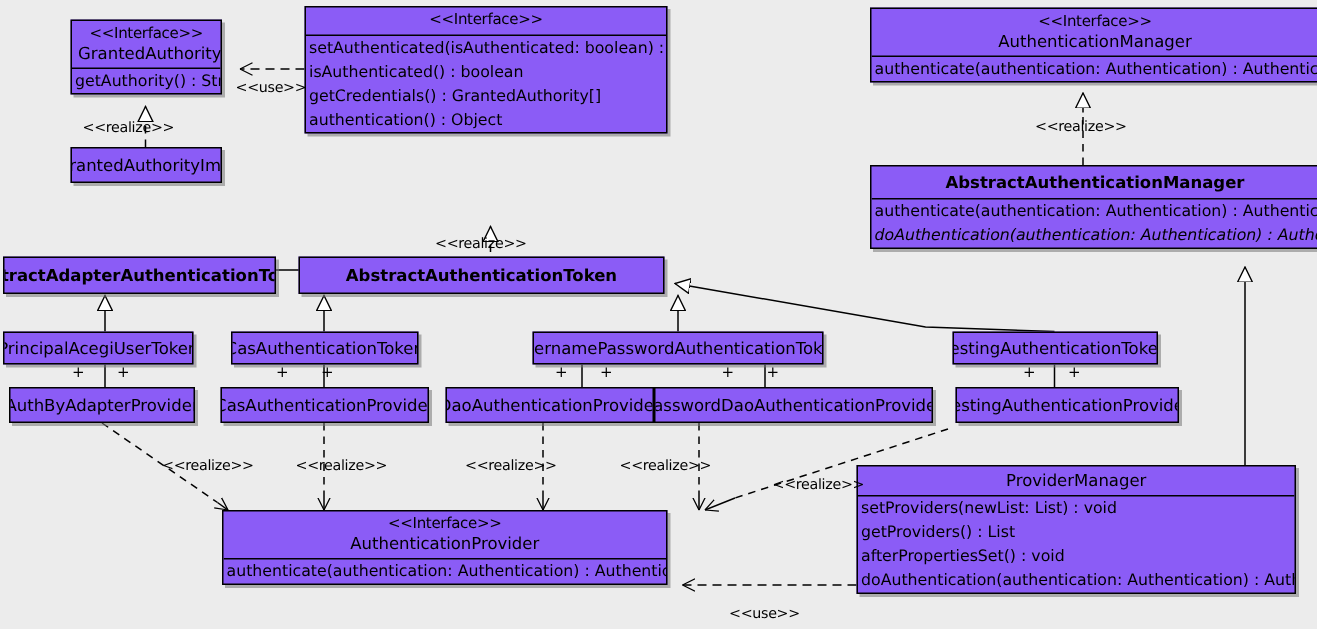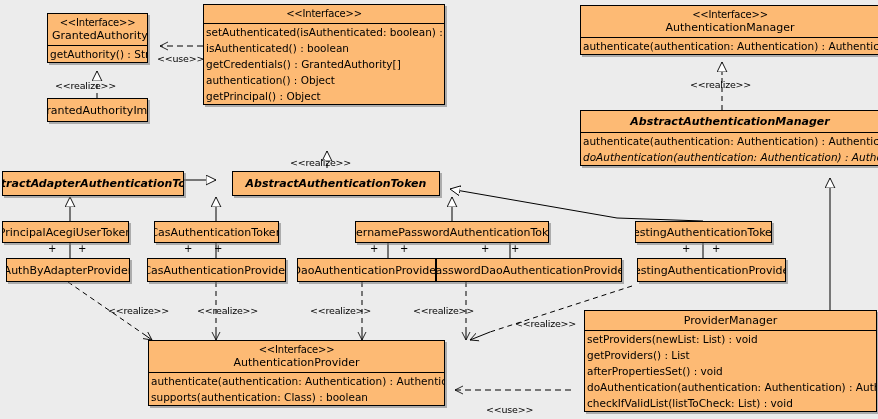--- a/index.html
+++ b/index.html
@@ -8,35 +8,35 @@
     background:#ececec;
     font-family:"DejaVu Sans","Liberation Sans",sans-serif;
     overflow:hidden;position:relative;
   }
   #canvas{position:absolute;left:0;top:0;width:878px;height:419px;}
   svg.wires{position:absolute;left:0;top:0;width:878px;height:419px;pointer-events:none;}
 
   
   .uml{
     position:absolute;
-    background:#fdba74;
+    background:#8b5cf6;
     border:1px solid #000000;
     box-sizing:border-box;
     box-shadow:2px 2px 0 rgba(120,120,120,.55);
     overflow:hidden;
     z-index:5;
   }
   .uml .hdr{
     padding:2px 4px 3px 4px;
     text-align:center;
     line-height:13px;
   }
   .uml .stereo{font-size:10px;color:#000;display:block;letter-spacing:-.2px;}
   .uml .cname{font-size:11px;color:#000;display:block;white-space:nowrap;}
-  .uml .cname.abstract{font-style:italic;font-weight:bold;}
+  .uml .cname.abstract{font-weight:bold;}
   .uml .sep{border-top:1px solid #000;}
   .uml .ops{padding:0;}
   .uml .op{
     font-size:10.5px;line-height:16px;height:16px;
     white-space:nowrap;padding-left:2px;color:#000;
   }
   .uml .op.abstract{font-style:italic;}
 
   
   .uml.simple{display:flex;align-items:center;justify-content:center;}
@@ -132,21 +132,20 @@
 
   <div class="uml" style="left:203px;top:4px;width:242px;">
     <div class="hdr">
       <span class="stereo">&lt;&lt;Interface&gt;&gt;</span>
     </div>
     <div class="sep ops">
       <div class="op">setAuthenticated(isAuthenticated: boolean) : void</div>
       <div class="op">isAuthenticated() : boolean</div>
       <div class="op">getCredentials() : GrantedAuthority[]</div>
       <div class="op">authentication() : Object</div>
-      <div class="op">getPrincipal() : Object</div>
     </div>
   </div>
 
   <div class="uml" style="left:580px;top:5px;width:300px;">
     <div class="hdr">
       <span class="stereo">&lt;&lt;Interface&gt;&gt;</span>
       <span class="cname">AuthenticationManager</span>
     </div>
     <div class="sep ops">
       <div class="op">authenticate(authentication: Authentication) : Authentication</div>
@@ -160,21 +159,21 @@
     <div class="sep ops">
       <div class="op">authenticate(authentication: Authentication) : Authentication</div>
       <div class="op abstract">doAuthentication(authentication: Authentication) : Authentication</div>
     </div>
   </div>
 
   <div class="uml simple" style="left:2px;top:171px;width:182px;height:25px;">
     <span class="cname abstract">AbstractAdapterAuthenticationToken</span>
   </div>
 
-  <div class="uml simple" style="left:232px;top:171px;width:208px;height:25px;">
+  <div class="uml simple" style="left:199px;top:171px;width:244px;height:25px;">
     <span class="cname abstract">AbstractAuthenticationToken</span>
   </div>
 
   <div class="uml simple" style="left:2px;top:221px;width:127px;height:22px;">
     <span class="cname">PrincipalAcegiUserToken</span>
   </div>
 
   <div class="uml simple" style="left:154px;top:221px;width:125px;height:22px;">
     <span class="cname">CasAuthenticationToken</span>
   </div>
@@ -207,34 +206,32 @@
     <span class="cname">TestingAuthenticationProvider</span>
   </div>
 
   <div class="uml" style="left:148px;top:340px;width:297px;">
     <div class="hdr">
       <span class="stereo">&lt;&lt;Interface&gt;&gt;</span>
       <span class="cname">AuthenticationProvider</span>
     </div>
     <div class="sep ops">
       <div class="op">authenticate(authentication: Authentication) : Authentication</div>
-      <div class="op">supports(authentication: Class) : boolean</div>
-    </div>
-  </div>
-
-  <div class="uml" style="left:584px;top:310px;width:293px;">
+    </div>
+  </div>
+
+  <div class="uml" style="left:571px;top:310px;width:293px;">
     <div class="hdr" style="padding-top:3px;padding-bottom:3px;">
       <span class="cname">ProviderManager</span>
     </div>
     <div class="sep ops">
       <div class="op">setProviders(newList: List) : void</div>
       <div class="op">getProviders() : List</div>
       <div class="op">afterPropertiesSet() : void</div>
       <div class="op">doAuthentication(authentication: Authentication) : Authentication</div>
-      <div class="op">checkIfValidList(listToCheck: List) : void</div>
     </div>
   </div>
 
   <div class="elabel" style="left:157px;top:53px;">&lt;&lt;use&gt;&gt;</div>
 
   <div class="elabel" style="left:55px;top:80px;">&lt;&lt;realize&gt;&gt;</div>
 
   <div class="elabel" style="left:290px;top:157px;">&lt;&lt;realize&gt;&gt;</div>
 
   <div class="elabel" style="left:690px;top:79px;">&lt;&lt;realize&gt;&gt;</div>

